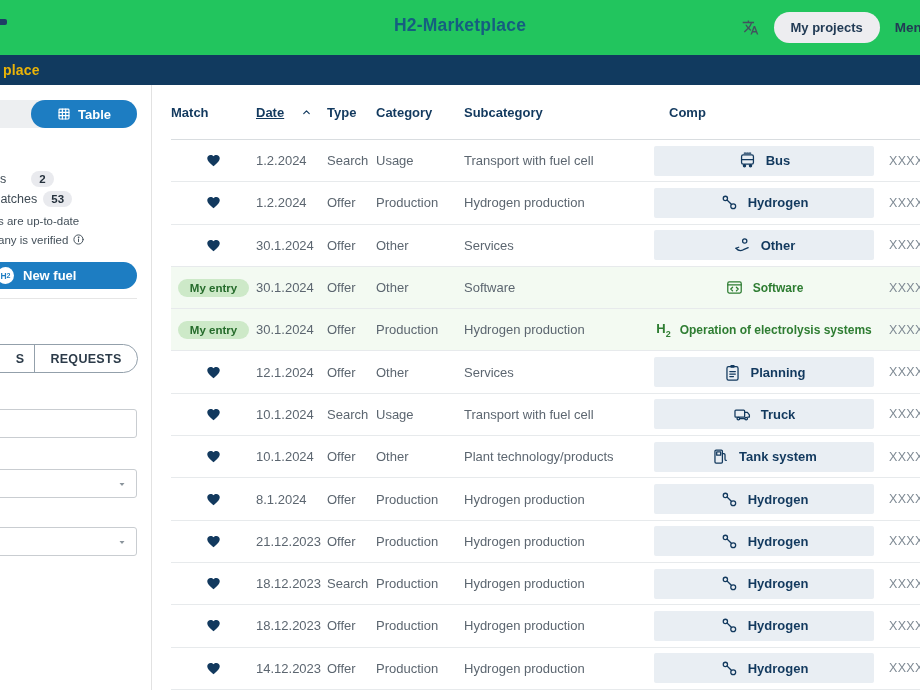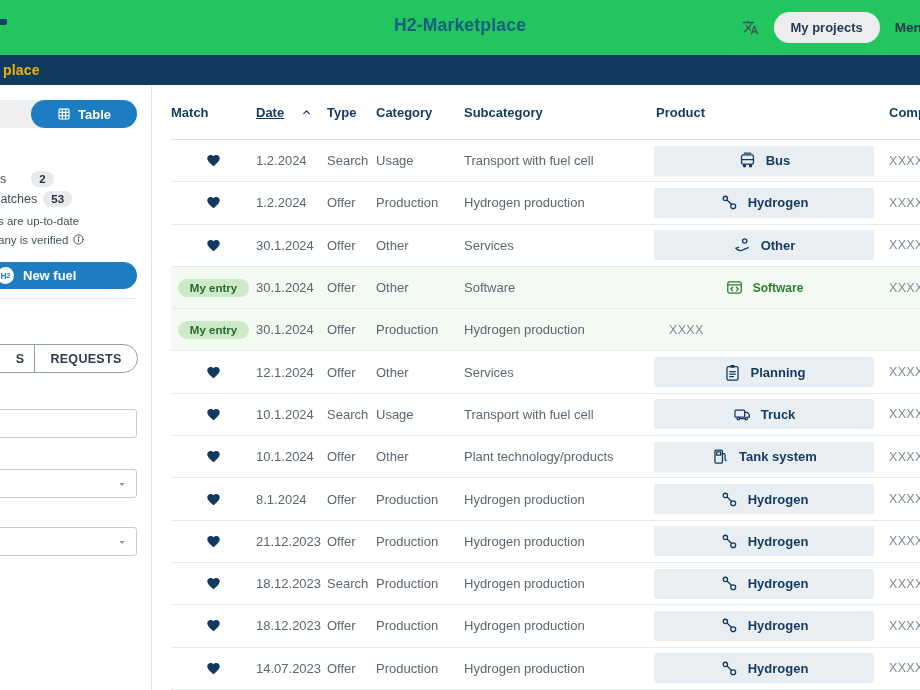--- a/index.html
+++ b/index.html
@@ -174,21 +174,20 @@
         <span>Date</span>
         <span class="sort-ic">
             <svg width="11" height="11" viewBox="0 0 24 24" fill="none" stroke="currentColor" stroke-linecap="round" stroke-linejoin="round" stroke-width="2.6">
               <path d="M6 14.5l6-6 6 6"></path>
             </svg>
           </span>
       </span>
       <span>Type</span>
       <span>Category</span>
       <span>Subcategory</span>
-      <span class="th-product">Product</span>
       <span class="th-company">Comp</span>
     </div>
     <div>
         <div class="grid-row trow">
     <span class="cell-match">
             <span class="heart">
               <svg width="15" height="15" viewBox="0 0 24 24" fill="currentColor">
                 <path d="M12 21.35l-1.45-1.32C5.4 15.36 2 12.28 2 8.5 2 5.42 4.42 3 7.5 3c1.74 0 3.41.81 4.5 2.09C13.09 3.81 14.76 3 16.5 3 19.58 3 22 5.42 22 8.5c0 3.78-3.4 6.86-8.55 11.54L12 21.35z"></path>
               </svg>
             </span>
@@ -288,20 +287,28 @@
     <span class="cell-company">XXXX</span>
   </div>
         <div class="grid-row trow own">
     <span class="cell-match">
             <span class="my-entry-badge">My entry</span>
           </span>
     <span class="cell-date">30.1.2024</span>
     <span class="cell-type">Offer</span>
     <span class="cell-category">Production</span>
     <span class="cell-subcategory">Hydrogen production</span>
+    <span class="cell-product">
+      <span class="product-pill">
+        <span class="product-icon">
+                <span class="h2txt">H<sub>2</sub></span>
+              </span>
+        <span class="product-label">Operation of electrolysis systems</span>
+      </span>
+    </span>
     <span class="cell-company">XXXX</span>
   </div>
         <div class="grid-row trow">
     <span class="cell-match">
             <span class="heart">
               <svg width="15" height="15" viewBox="0 0 24 24" fill="currentColor">
                 <path d="M12 21.35l-1.45-1.32C5.4 15.36 2 12.28 2 8.5 2 5.42 4.42 3 7.5 3c1.74 0 3.41.81 4.5 2.09C13.09 3.81 14.76 3 16.5 3 19.58 3 22 5.42 22 8.5c0 3.78-3.4 6.86-8.55 11.54L12 21.35z"></path>
               </svg>
             </span>
           </span>
@@ -482,21 +489,21 @@
     <span class="cell-company">XXXX</span>
   </div>
         <div class="grid-row trow">
     <span class="cell-match">
             <span class="heart">
               <svg width="15" height="15" viewBox="0 0 24 24" fill="currentColor">
                 <path d="M12 21.35l-1.45-1.32C5.4 15.36 2 12.28 2 8.5 2 5.42 4.42 3 7.5 3c1.74 0 3.41.81 4.5 2.09C13.09 3.81 14.76 3 16.5 3 19.58 3 22 5.42 22 8.5c0 3.78-3.4 6.86-8.55 11.54L12 21.35z"></path>
               </svg>
             </span>
           </span>
-    <span class="cell-date">14.07.2023</span>
+    <span class="cell-date">14.12.2023</span>
     <span class="cell-type">Offer</span>
     <span class="cell-category">Production</span>
     <span class="cell-subcategory">Hydrogen production</span>
     <span class="cell-product">
       <span class="product-pill">
         <span class="product-icon">
                 <svg width="19" height="19" viewBox="0 0 24 24" fill="none" stroke="currentColor" stroke-linecap="round" stroke-linejoin="round" stroke-width="1.6">
                   <circle cx="6.8" cy="6.8" r="2.7"></circle>
                   <circle cx="16.7" cy="16.7" r="3.1"></circle>
                   <path d="M8.9 8.9l5.4 5.4"></path>

